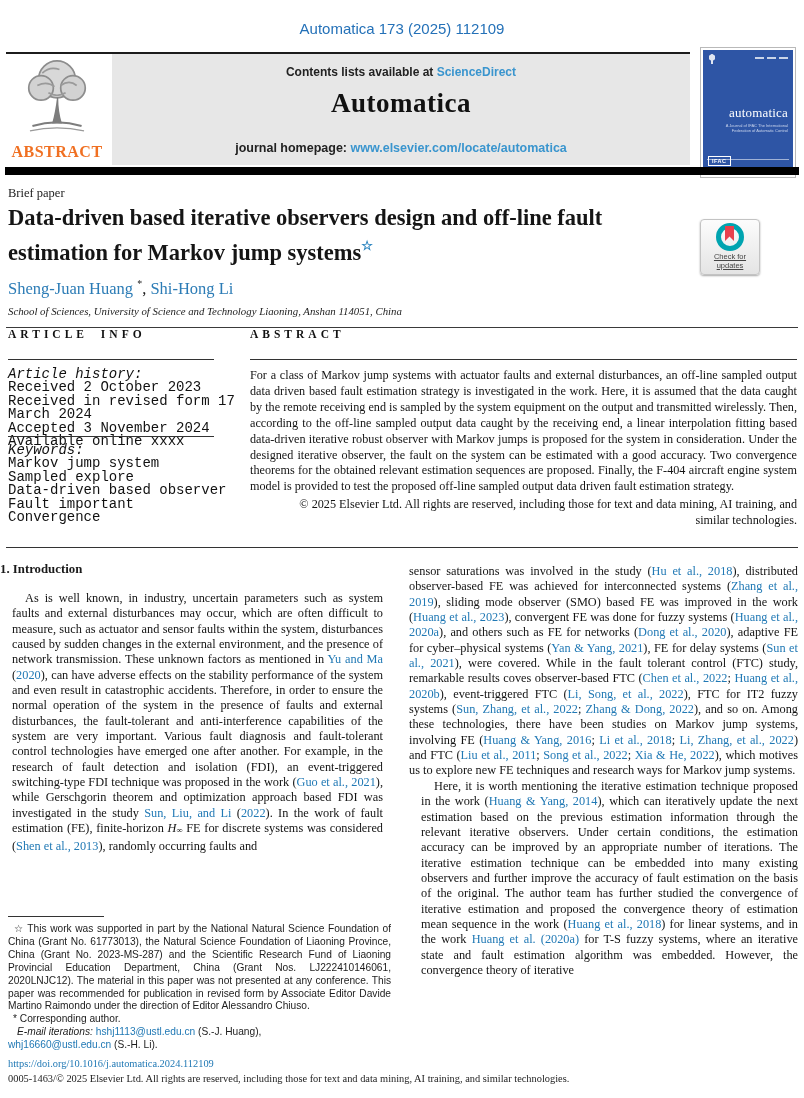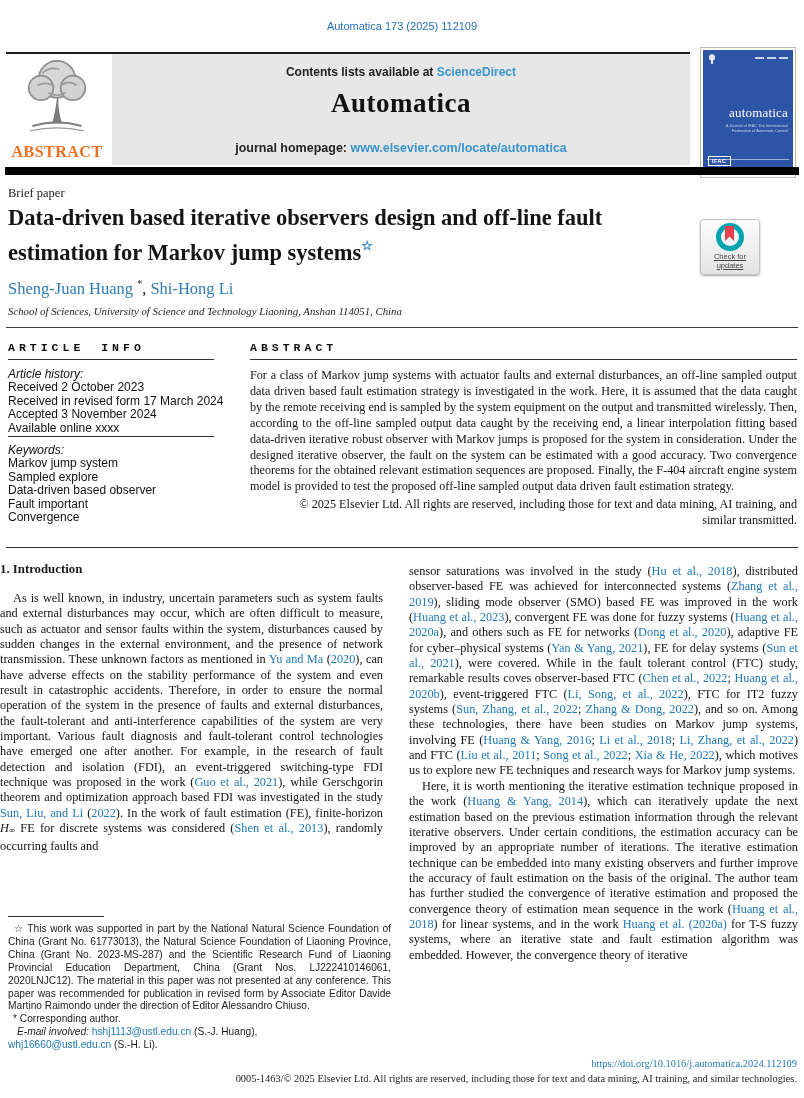--- a/index.html
+++ b/index.html
@@ -10,21 +10,21 @@
   .link{color:#2179b5;}
   .extlink{color:#3a95ce;}
   .i{font-style:italic;}
   .mathvar{font-style:italic;}
   .sub{font-size:70%;vertical-align:-0.15em;}
   .author{color:#2c7cb6;}
   .authmark{vertical-align:super;font-size:60%;color:#222;}
   .titlestar{color:#2e86c0;font-size:13px;vertical-align:10px;}
 
   .top-cite{position:absolute;top:20px;left:0;width:100%;text-align:center;
-            font-family:"Liberation Sans",sans-serif;font-size:11px;color:#2471b8;}
+            font-family:"Liberation Sans",sans-serif;font-size:15px;color:#2471b8;}
   .rule-top{position:absolute;top:52px;left:6px;width:684px;height:2px;background:#1c1c1c;}
 
   .logo{position:absolute;top:56px;left:6px;width:102px;height:110px;text-align:center;}
   .logo svg{display:block;margin:0 auto;}
   .logo .word{font-size:16px;font-weight:bold;color:#f07022;letter-spacing:0.5px;margin-top:1px;}
 
   .banner{position:absolute;top:54px;left:112px;width:578px;height:111px;background:#e7e7e7;font-weight:bold;}
   .banner .l1{position:absolute;top:11px;width:100%;text-align:center;
               font-family:"Liberation Sans",sans-serif;font-size:12px;color:#222;}
   .banner .jt{position:absolute;top:34px;width:100%;text-align:center;
@@ -58,48 +58,48 @@
        text-align:center;}
   .cfu .ring{width:18px;height:18px;border:5px solid #00a4b0;border-radius:50%;margin:3px auto 0;position:relative;}
   .cfu .bm{position:absolute;top:-2px;left:4px;width:9px;height:15px;background:#e8414d;
            clip-path:polygon(0 0,100% 0,100% 100%,50% 70%,0 100%);}
   .cfu .txt{font-family:"Liberation Sans",sans-serif;font-size:7.5px;line-height:8.5px;color:#444;margin-top:2px;text-decoration:underline;}
 
   .authors{position:absolute;top:278px;left:8px;font-size:16.5px;}
   .affil{position:absolute;top:305px;left:8px;font-size:10.8px;font-style:italic;color:#222;}
   .rule-1{position:absolute;top:327px;left:6px;width:792px;height:1px;background:#3a3a3a;}
 
-  .info-h{position:absolute;top:341px;font-family:Liberation Mono, monospace;font-size:11.5px;
+  .info-h{position:absolute;top:328px;font-family:Liberation Serif, serif;font-size:11.5px;
           font-weight:bold;letter-spacing:4px;word-spacing:6px;color:#111;}
   .ih-l{left:8px;} .ih-r{left:250px;}
   .irule{position:absolute;height:1.2px;background:#333;}
   .ir-l1{top:359px;left:8px;width:206px;}
   .ir-l2{top:436px;left:8px;width:206px;}
   .ir-r1{top:359px;left:250px;width:547px;}
-  .info-block{position:absolute;left:8px;width:235px;font-family:Liberation Sans, sans-serif;
-              font-size:12px;line-height:13.4px;color:#111;}
+  .info-block{position:absolute;left:8px;width:235px;font-family:Liberation Mono, monospace;
+              font-size:14px;line-height:13.4px;color:#111;}
   .ib-hist{top:368px;} .ib-key{top:444px;}
   .abs{position:absolute;top:368px;left:250px;width:547px;font-size:12.2px;line-height:15.9px;
        text-align:justify;color:#131313;}
   .abs .copy{text-align:right;margin-top:2px;}
   .rule-2{position:absolute;top:547px;left:6px;width:792px;height:1.2px;background:#333;}
 
   .colL{position:absolute;top:562px;left:0;width:383px;height:356px;overflow:hidden;}
   .colR{position:absolute;top:564px;left:409px;width:389px;height:492px;overflow:hidden;}
   .sec-h{font-size:12.8px;font-weight:bold;margin:0 0 14px 0;}
   .bp{margin:0;font-size:12.3px;line-height:15.35px;text-align:justify;color:#131313;}
-  .indent{text-indent:13px;}
+  .indent{text-indent:13px;margin-left:12px;}
 
   .fnote{position:absolute;top:916px;left:8px;width:383px;height:140px;overflow:hidden;}
   .fnote .frule{width:96px;height:1px;background:#333;margin-bottom:6px;}
   .fn{margin:0;font-family:"Liberation Sans",sans-serif;font-size:10.2px;line-height:12.9px;
       text-align:justify;color:#1c1c1c;}
   .fn1{text-indent:6px;} .fn2{text-indent:5px;} .fn3{text-indent:9px;}
 
-  .footer{position:absolute;top:1056px;left:8px;width:789px;font-size:10.4px;line-height:15px;color:#1c1c1c;text-align:right;}
+  .footer{position:absolute;top:1056px;left:8px;width:789px;font-size:10.4px;line-height:15px;color:#1c1c1c;}
 </style>
 </head>
 <body>
 
 <div class="page">
 
   <div class="top-cite">Automatica 173 (2025) 112109</div>
   <div class="rule-top"></div>
 
   <div class="logo">
@@ -181,40 +181,40 @@
     <div class="i">Keywords:</div>
     <div>Markov jump system</div>
     <div>Sampled explore</div>
     <div>Data-driven based observer</div>
     <div>Fault important</div>
     <div>Convergence</div>
   </div>
 
   <div class="abs">
     <div>For a class of Markov jump systems with actuator faults and external disturbances, an off-line sampled output data driven based fault estimation strategy is investigated in the work. Here, it is assumed that the data caught by the remote receiving end is sampled by the system equipment on the output and transmitted wirelessly. Then, according to the off-line sampled output data caught by the receiving end, a linear interpolation fitting based data-driven iterative robust observer with Markov jumps is proposed for the system in consideration. Under the designed iterative observer, the fault on the system can be estimated with a good accuracy. Two convergence theorems for the obtained relevant estimation sequences are proposed. Finally, the F-404 aircraft engine system model is provided to test the proposed off-line sampled output data driven fault estimation strategy.</div>
-    <div class="copy"><span>© 2025 Elsevier Ltd. All rights are reserved, including those for text and data mining, AI training, and</span><br><span>similar transmitted.</span></div>
+    <div class="copy"><span>© 2025 Elsevier Ltd. All rights are reserved, including those for text and data mining, AI training, and</span><br><span>similar technologies.</span></div>
   </div>
 
   <div class="rule-2"></div>
 
   <div class="colL">
     <h2 class="sec-h">1. Introduction</h2>
     <p class="bp indent"><span>As is well known, in industry, uncertain parameters such as system faults and external disturbances may occur, which are often difficult to measure, such as actuator and sensor faults within the system, disturbances caused by sudden changes in the external environment, and the presence of network transmission. These unknown factors as mentioned in </span><span class="link">Yu and Ma</span><span> (</span><span class="link">2020</span><span>), can have adverse effects on the stability performance of the system and even result in catastrophic accidents. Therefore, in order to ensure the normal operation of the system in the presence of faults and external disturbances, the fault-tolerant and anti-interference capabilities of the system are very important. Various fault diagnosis and fault-tolerant control technologies have emerged one after another. For example, in the research of fault detection and isolation (FDI), an event-triggered switching-type FDI technique was proposed in the work (</span><span class="link">Guo et al., 2021</span><span>), while Gerschgorin theorem and optimization approach based FDI was investigated in the study </span><span class="link">Sun, Liu, and Li</span><span> (</span><span class="link">2022</span><span>). In the work of fault estimation (FE), finite-horizon </span><span class="mathvar">H</span><span class="sub">∞</span><span> FE for discrete systems was considered (</span><span class="link">Shen et al., 2013</span><span>), randomly occurring faults and</span></p>
   </div>
 
   <div class="colR">
     <p class="bp"><span>sensor saturations was involved in the study (</span><span class="link">Hu et al., 2018</span><span>), distributed observer-based FE was achieved for interconnected systems (</span><span class="link">Zhang et al., 2019</span><span>), sliding mode observer (SMO) based FE was improved in the work (</span><span class="link">Huang et al., 2023</span><span>), convergent FE was done for fuzzy systems (</span><span class="link">Huang et al., 2020a</span><span>), and others such as FE for networks (</span><span class="link">Dong et al., 2020</span><span>), adaptive FE for cyber–physical systems (</span><span class="link">Yan &amp; Yang, 2021</span><span>), FE for delay systems (</span><span class="link">Sun et al., 2021</span><span>), were covered. While in the fault tolerant control (FTC) study, remarkable results coves observer-based FTC (</span><span class="link">Chen et al., 2022</span><span>; </span><span class="link">Huang et al., 2020b</span><span>), event-triggered FTC (</span><span class="link">Li, Song, et al., 2022</span><span>), FTC for IT2 fuzzy systems (</span><span class="link">Sun, Zhang, et al., 2022</span><span>; </span><span class="link">Zhang &amp; Dong, 2022</span><span>), and so on. Among these technologies, there have been studies on Markov jump systems, involving FE (</span><span class="link">Huang &amp; Yang, 2016</span><span>; </span><span class="link">Li et al., 2018</span><span>; </span><span class="link">Li, Zhang, et al., 2022</span><span>) and FTC (</span><span class="link">Liu et al., 2011</span><span>; </span><span class="link">Song et al., 2022</span><span>; </span><span class="link">Xia &amp; He, 2022</span><span>), which motives us to explore new FE techniques and research ways for Markov jump systems.</span></p>
     <p class="bp indent"><span>Here, it is worth mentioning the iterative estimation technique proposed in the work (</span><span class="link">Huang &amp; Yang, 2014</span><span>), which can iteratively update the next estimation based on the previous estimation information through the relevant iterative observers. Under certain conditions, the estimation accuracy can be improved by an appropriate number of iterations. The iterative estimation technique can be embedded into many existing observers and further improve the accuracy of fault estimation on the basis of the original. The author team has further studied the convergence of iterative estimation and proposed the convergence theory of estimation mean sequence in the work (</span><span class="link">Huang et al., 2018</span><span>) for linear systems, and in the work </span><span class="link">Huang et al. (2020a)</span><span> for T-S fuzzy systems, where an iterative state and fault estimation algorithm was embedded. However, the convergence theory of iterative</span></p>
   </div>
 
   <div class="fnote">
     <div class="frule"></div>
     <p class="fn fn1"><span>☆</span><span> This work was supported in part by the National Natural Science Foundation of China (Grant No. 61773013), the Natural Science Foundation of Liaoning Province, China (Grant No. 2023-MS-287) and the Scientific Research Fund of Liaoning Provincial Education Department, China (Grant Nos. LJ222410146061, 2020LNJC12). The material in this paper was not presented at any conference. This paper was recommended for publication in revised form by Associate Editor Davide Martino Raimondo under the direction of Editor Alessandro Chiuso.</span></p>
     <p class="fn fn2">* Corresponding author.</p>
-    <p class="fn fn3"><span class="i">E-mail involved:</span><span> </span><span class="link">hshj1113@ustl.edu.cn</span><span> (S.-J. Huang),</span><br><span class="link">whj16660@ustl.edu.cn</span><span> (S.-H. Li).</span></p>
+    <p class="fn fn3"><span class="i">E-mail iterations:</span><span> </span><span class="link">hshj1113@ustl.edu.cn</span><span> (S.-J. Huang),</span><br><span class="link">whj16660@ustl.edu.cn</span><span> (S.-H. Li).</span></p>
   </div>
 
   <div class="footer">
     <div class="link">https://doi.org/10.1016/j.automatica.2024.112109</div>
     <div>0005-1463/© 2025 Elsevier Ltd. All rights are reserved, including those for text and data mining, AI training, and similar technologies.</div>
   </div>
 
 </div>
 
 </body></html>

